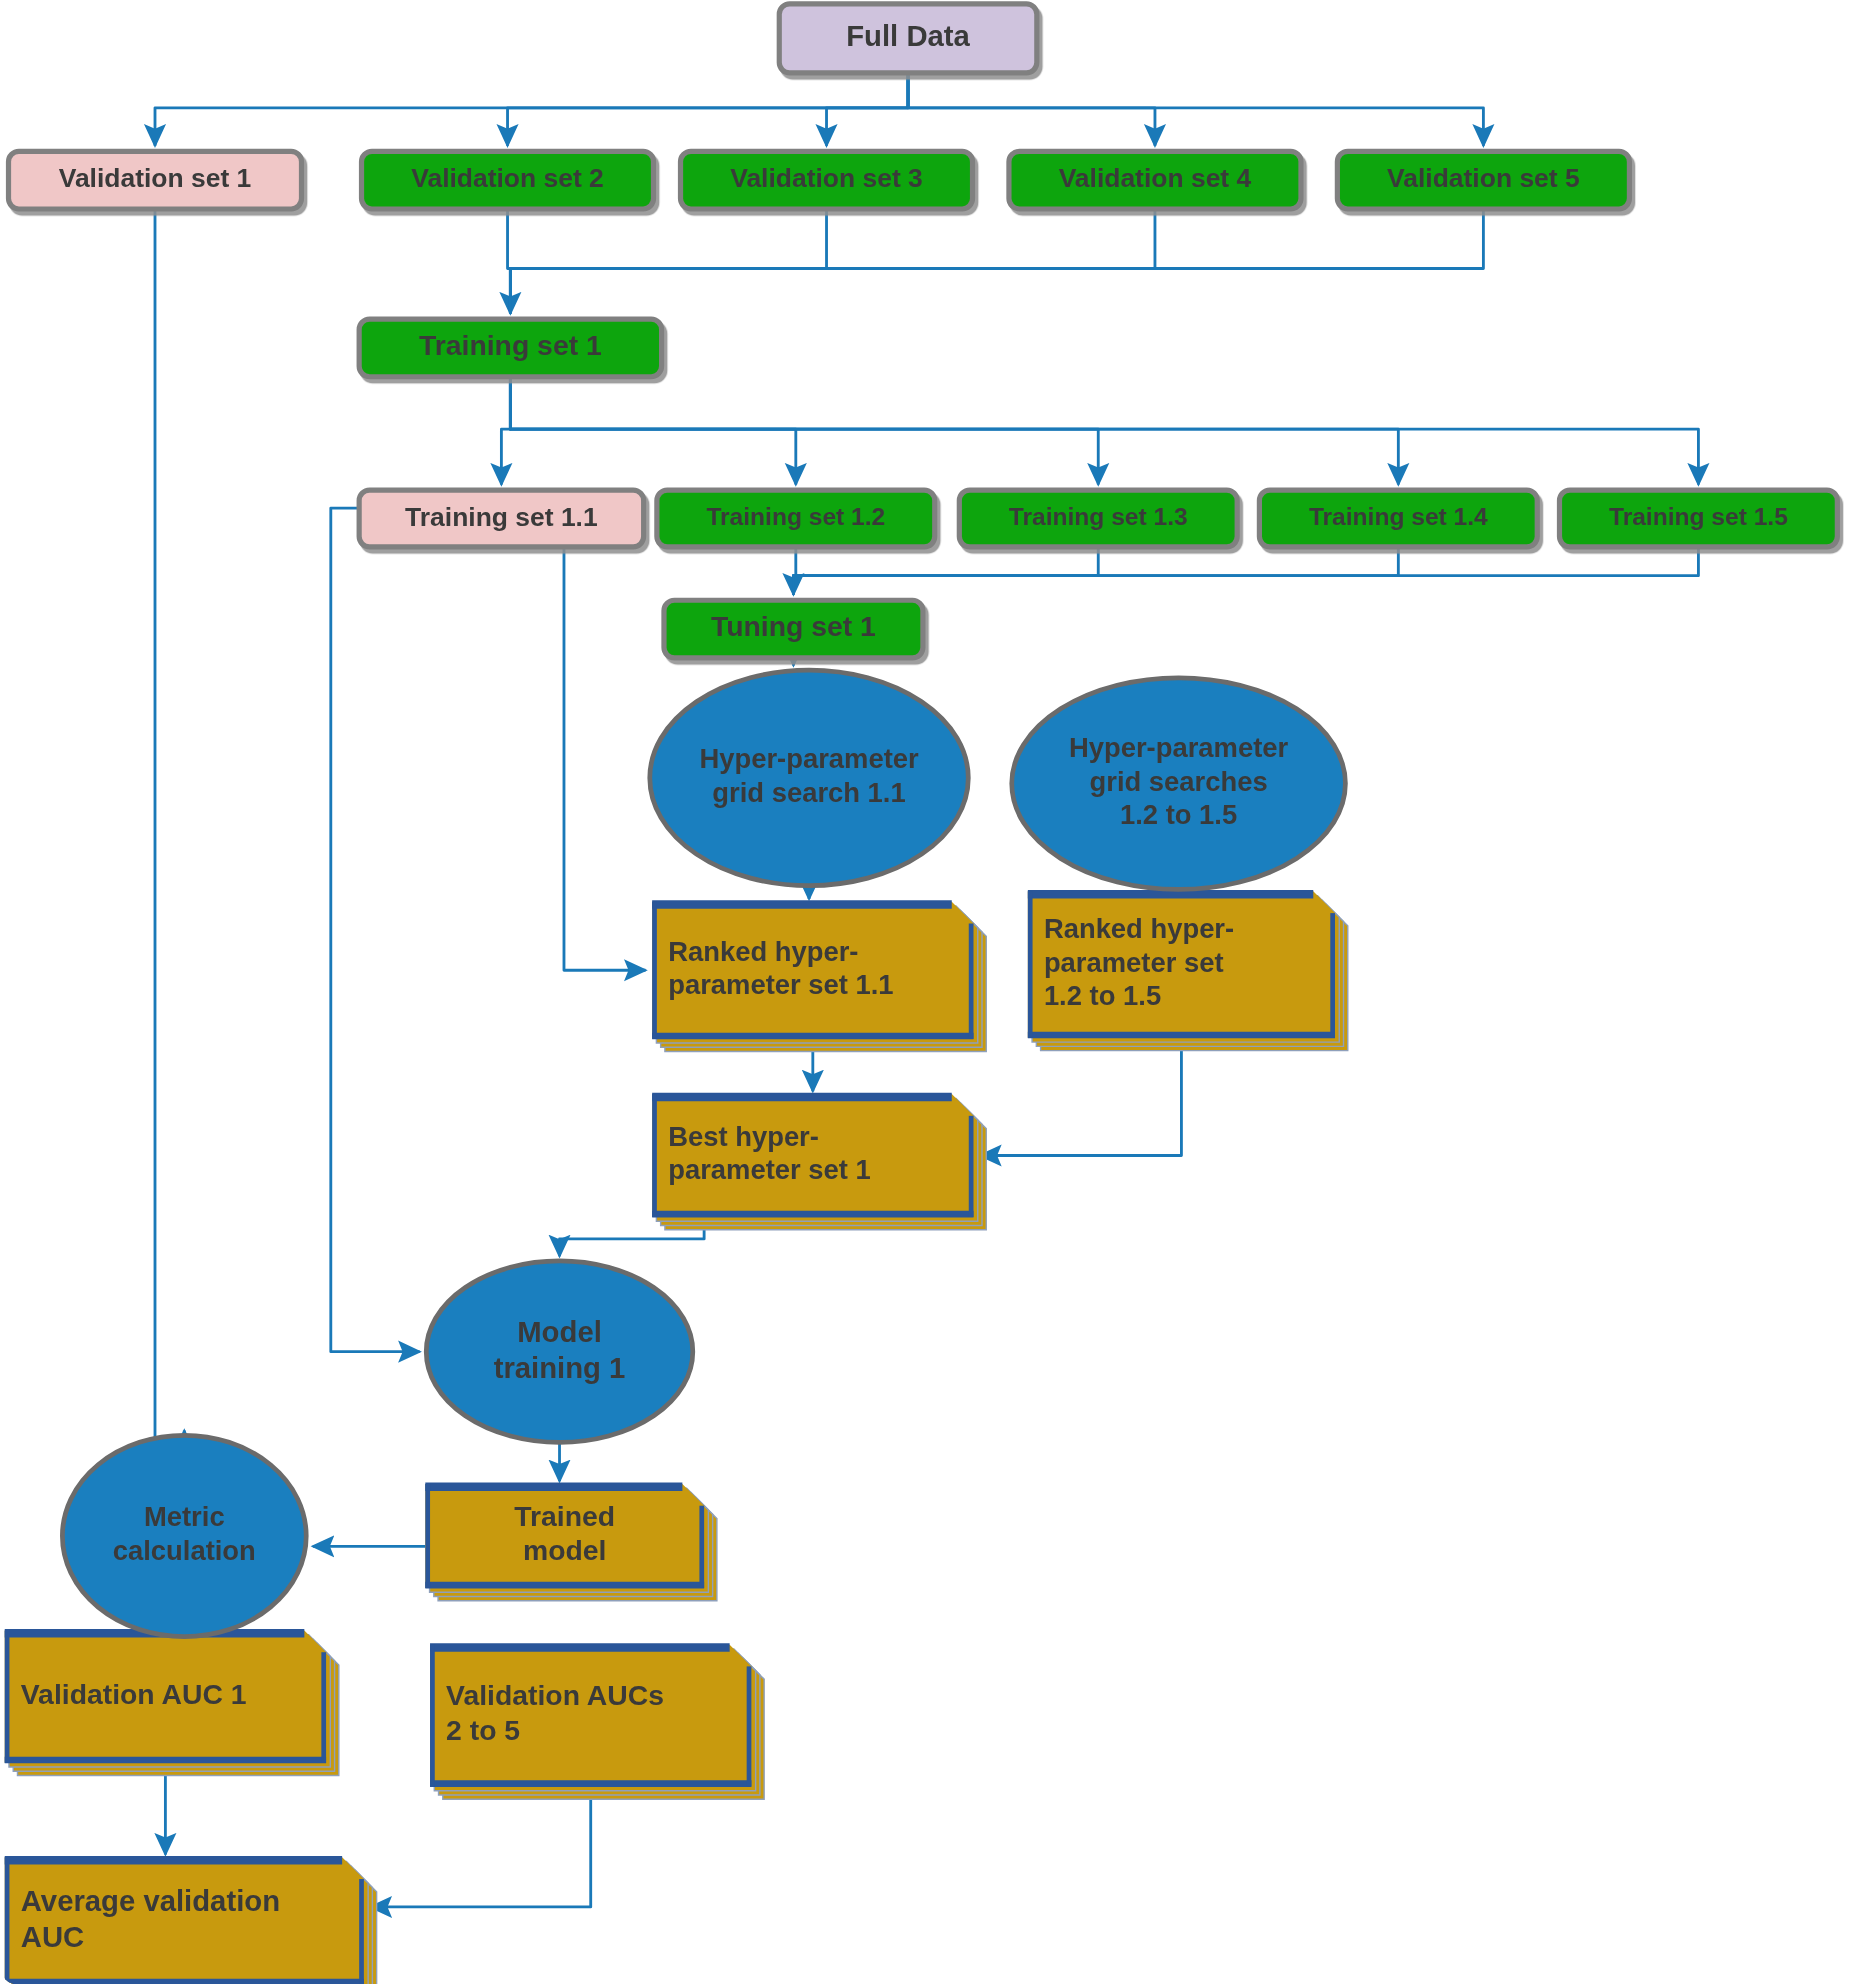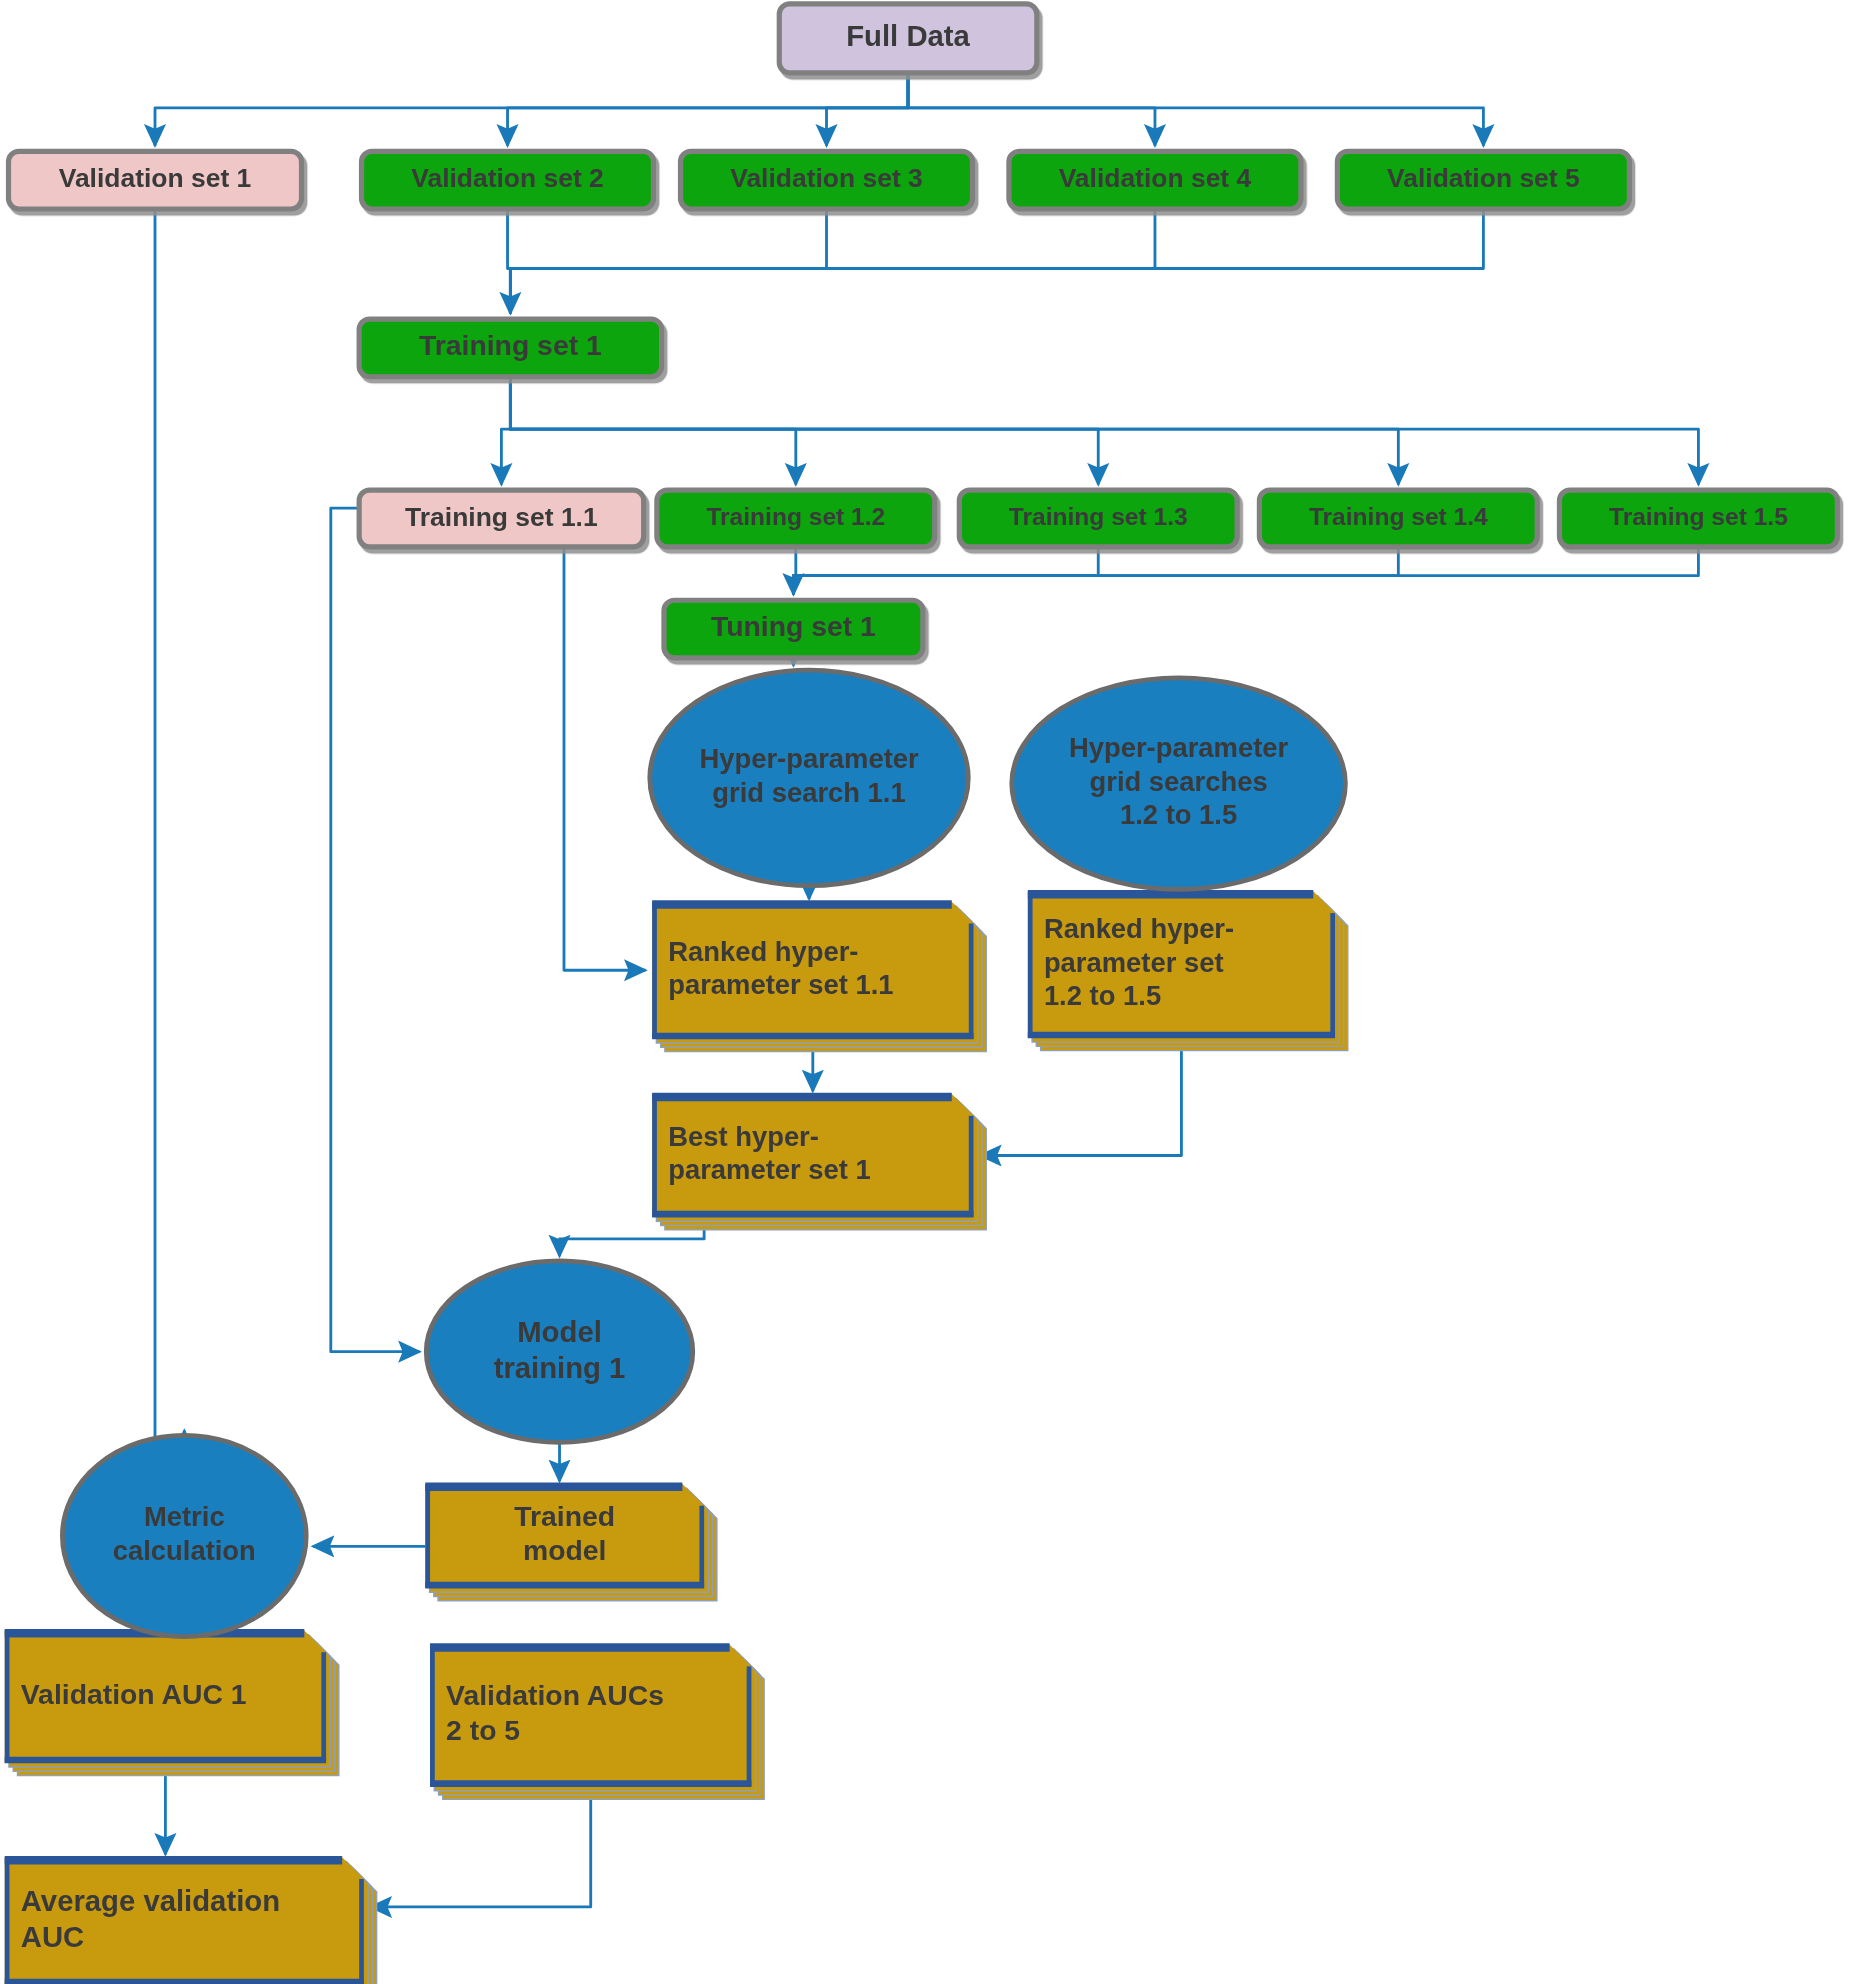--- a/index.html
+++ b/index.html
@@ -1,17 +1,17 @@
 <!DOCTYPE html>
 <html style="font-size:7.6px"><head>
 <meta charset="utf-8">
 <style>
   html,body{margin:0;padding:0;background:#ffffff;}
   body{font-family:"Liberation Sans",sans-serif;}
-  #stage{position:relative;width:1852px;height:1985px;background:#fff;overflow:hidden;}
+  #stage{position:relative;width:1852px;height:1985px;background:#fff;overflow:hidden;border-radius:19px;}
   svg.layer{position:absolute;left:0;top:0;width:1852px;height:1985px;}
   .nodeText{
     font-family:"Liberation Sans",sans-serif;
     font-weight:bold;
     fill:#3a3a3a;
     text-anchor:middle;
     dominant-baseline:middle;
   }
   .nodeText.left{text-anchor:start;}
 </style>

